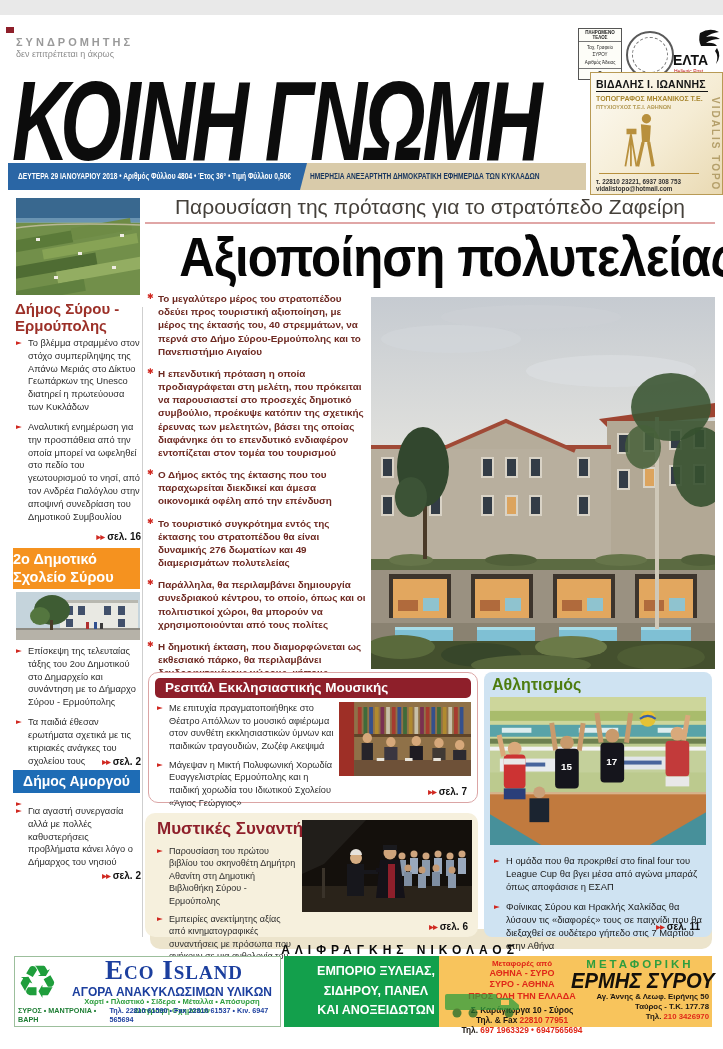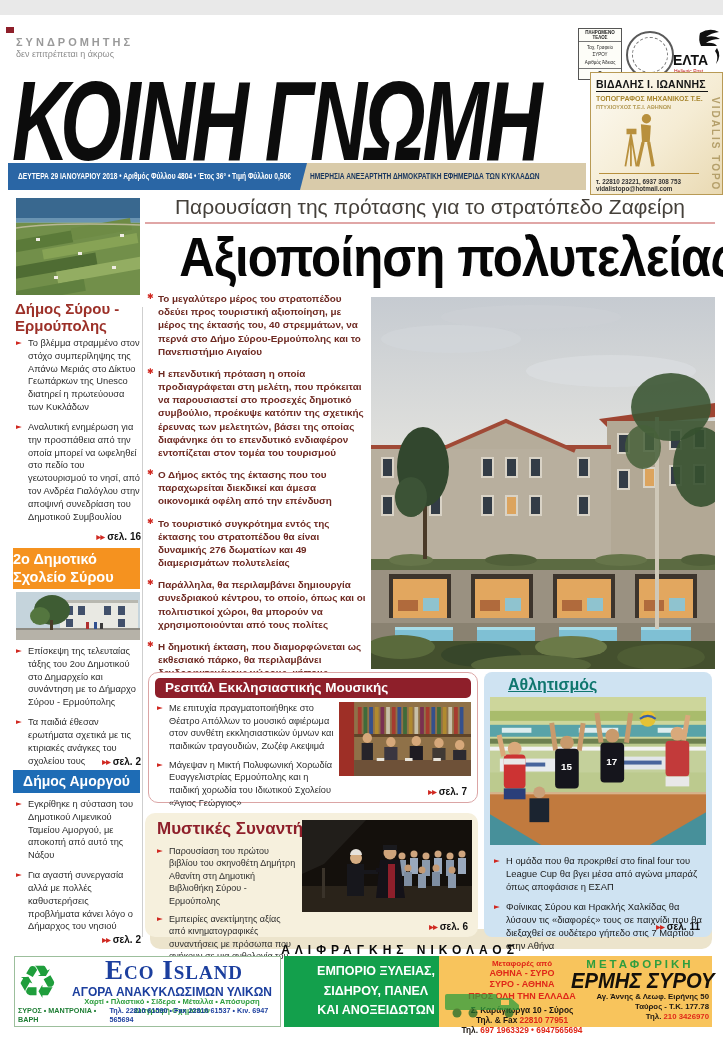--- a/index.html
+++ b/index.html
@@ -88,21 +88,21 @@
   .meetings{left:145px;top:798px;width:333px;height:124px;background:#f6f0dd;border-radius:10px;
       box-sizing:border-box;z-index:2;}
   .meetings .hd{padding:6px 0 4px 12px;color:#8e1f2a;font-weight:bold;font-size:17px;}
   .meetings .txt{position:absolute;left:12px;top:32px;width:142px;}
   .meetings .bl{font-size:9px;margin-bottom:6px;}
   .meetings .ph{position:absolute;right:6px;top:7px;}
   .meetings .ref{position:absolute;right:10px;bottom:5px;}
 
   .sports{left:484px;top:657px;width:228px;height:265px;background:#cfe3f2;border-radius:8px;
       box-sizing:border-box;z-index:2;}
-  .sports .hd{padding:4px 0 3px 24px;color:#0f766e;font-weight:bold;font-size:16px;text-decoration:underline;}
+  .sports .hd{padding:4px 0 3px 8px;color:#4d7c0f;font-weight:bold;font-size:16px;}
   .sports .ph{margin:0 6px;}
   .sports .txt{padding:6px 10px 0 10px;}
   .sports .bl{font-size:9.4px;margin-bottom:7px;color:#1b1b1b;}
   .sports .ref{position:absolute;right:12px;bottom:5px;}
 
   
   .alifragis{left:210px;top:928px;width:380px;text-align:center;font-size:12px;font-weight:bold;
       letter-spacing:5px;color:#0a0a0a;z-index:3;}
   .eco{left:14px;top:941px;width:267px;height:71px;background:#fff;border:1px solid #9cbf9c;
       box-sizing:border-box;z-index:3;}
@@ -270,21 +270,20 @@
       <span>Τα παιδιά έθεσαν ερωτήματα σχετικά με τις κτιριακές ανάγκες του σχολείου τους</span>
       <span class="refin"><span class="pa ico">▸▸</span> <span>σελ. 2</span></span>
     </div>
   </div>
 
   <div class="abs hdr-box hdr-blue">Δήμος Αμοργού</div>
 
   <div class="abs" style="left:16px;top:783px;width:125px;">
     <div class="bl">
       <span class="bm ico">►</span>
-      <span>Εγκρίθηκε η σύσταση του Δημοτικού Λιμενικού Ταμείου Αμοργού, με αποκοπή από αυτό της Νάξου</span>
     </div>
     <div class="bl">
       <span class="bm ico">►</span>
       <span>Για αγαστή συνεργασία αλλά με πολλές καθυστερήσεις προβλήματα κάνει λόγο ο Δήμαρχος του νησιού</span>
       <span class="refin"><span class="pa ico">▸▸</span> <span>σελ. 2</span></span>
     </div>
   </div>
 
   <div class="abs lead-bullets">
     <div class="sb">

